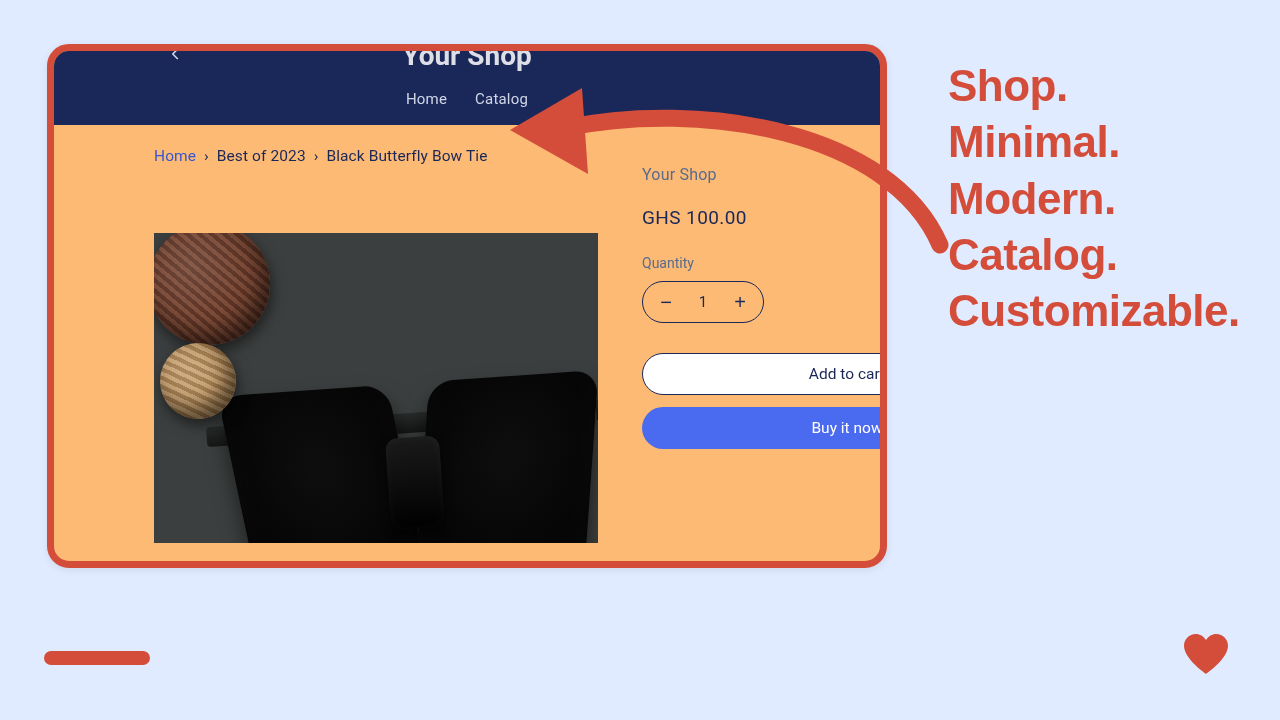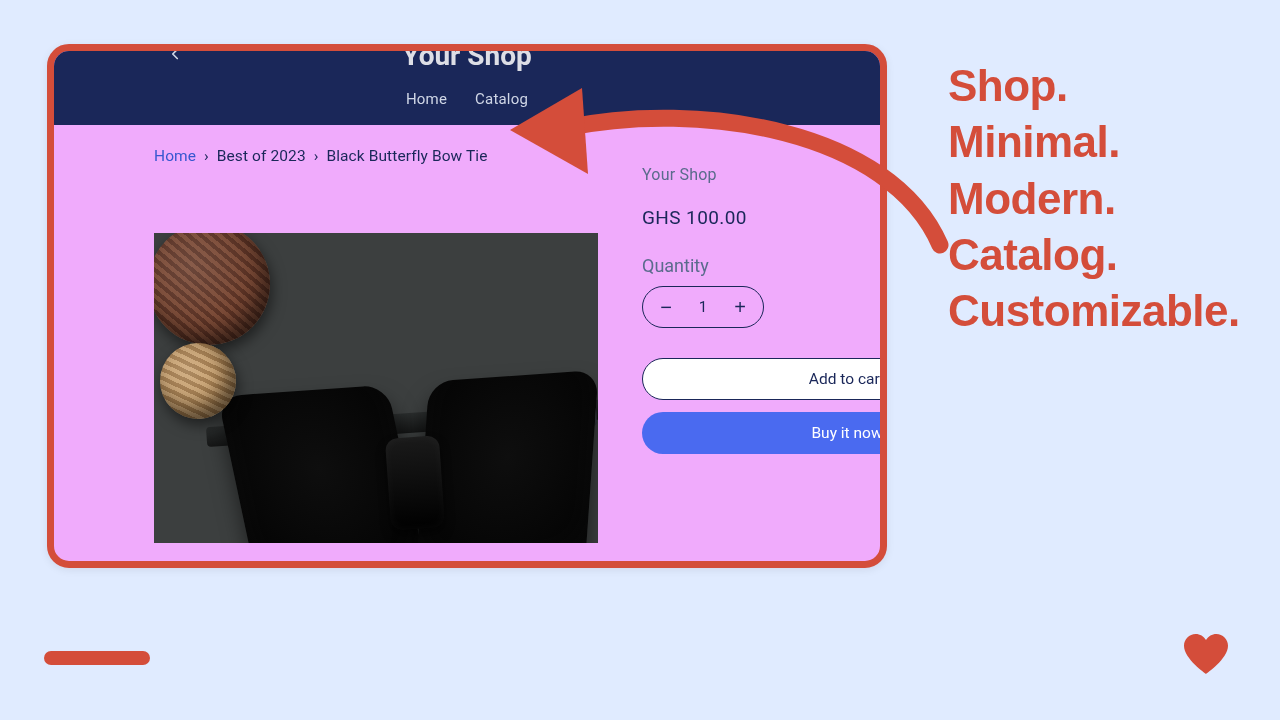--- a/index.html
+++ b/index.html
@@ -4,21 +4,21 @@
 <style>
   * { box-sizing: border-box; margin: 0; padding: 0; }
   html, body { width: 1280px; height: 720px; overflow: hidden; font-family: -apple-system, BlinkMacSystemFont, "Segoe UI", Roboto, Helvetica, Arial, sans-serif; }
   body { background: #e0ebff; position: relative; }
 
   
   .frame {
     position: absolute;
     left: 47px; top: 44px;
     width: 840px; height: 524px;
-    background: #f0abfc;
+    background: #fdba74;
     border: 7px solid #d44d3a;
     border-radius: 22px;
     overflow: hidden;
     box-shadow: 0 2px 8px rgba(0,0,0,0.08);
   }
 
   .topbar {
     width: 100%;
     height: 74px;
     background: #1a2759;
@@ -131,21 +131,21 @@
   }
 
   .details {
     position: absolute;
     left: 588px; top: 0;
     width: 320px;
   }
   .vendor { color: #5a6b8c; font-size: 16px; letter-spacing: .2px; }
   .title  { color: #1a2759; font-size: 42px; font-weight: 800; margin-top: 18px; letter-spacing: -.5px; white-space: nowrap; }
   .price  { color: #1a2759; font-size: 19px; margin-top: 22px; letter-spacing: .4px; }
-  .qty-label { color: #5a6b8c; font-size: 18px; margin-top: 26px; }
+  .qty-label { color: #5a6b8c; font-size: 14px; margin-top: 26px; }
   .qty {
     margin-top: 10px;
     width: 122px; height: 42px;
     border: 1px solid #1a2759;
     border-radius: 22px;
     display: flex; align-items: center; justify-content: space-between;
     padding: 0 12px;
     color: #1a2759;
     font-size: 18px;
   }

